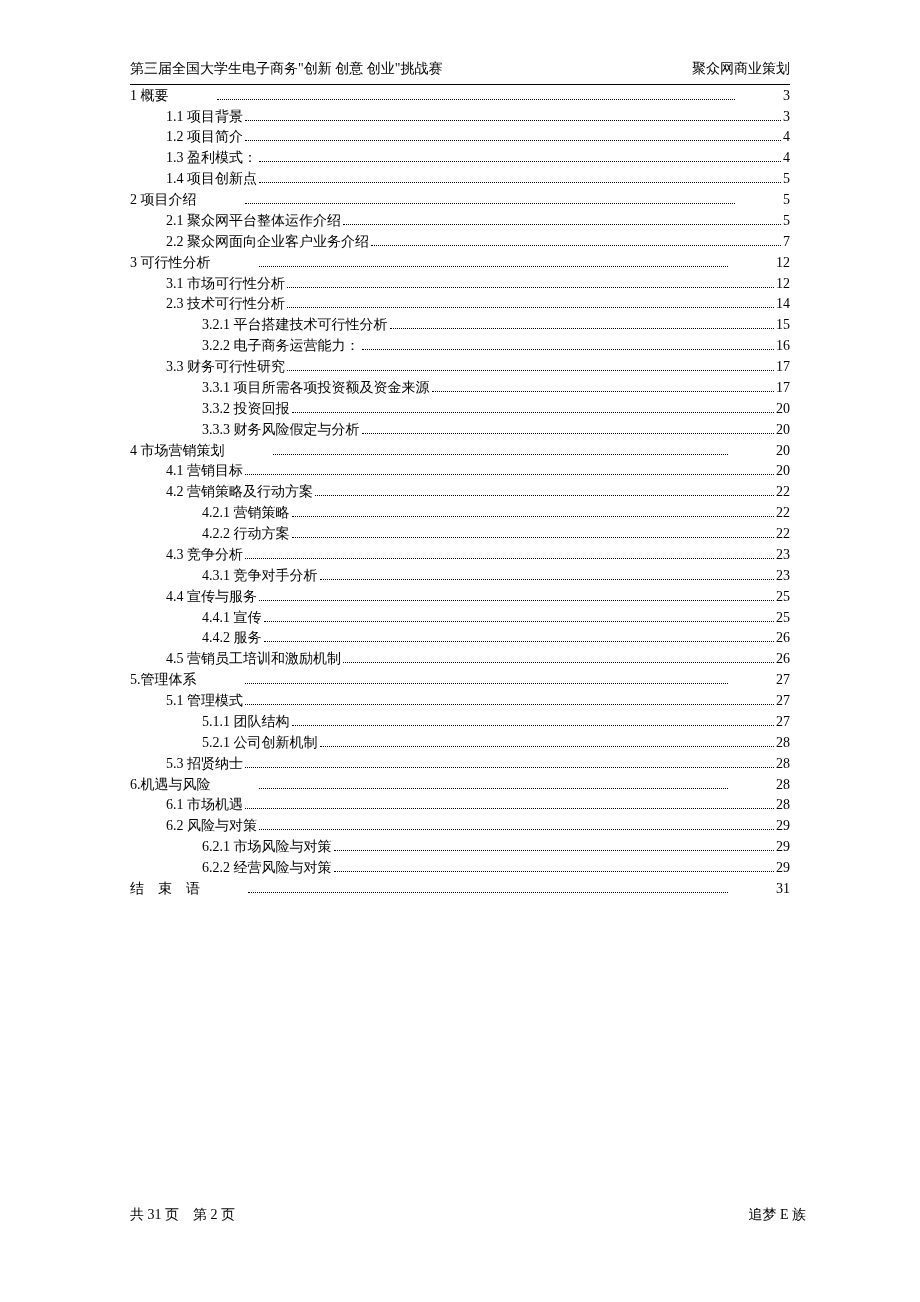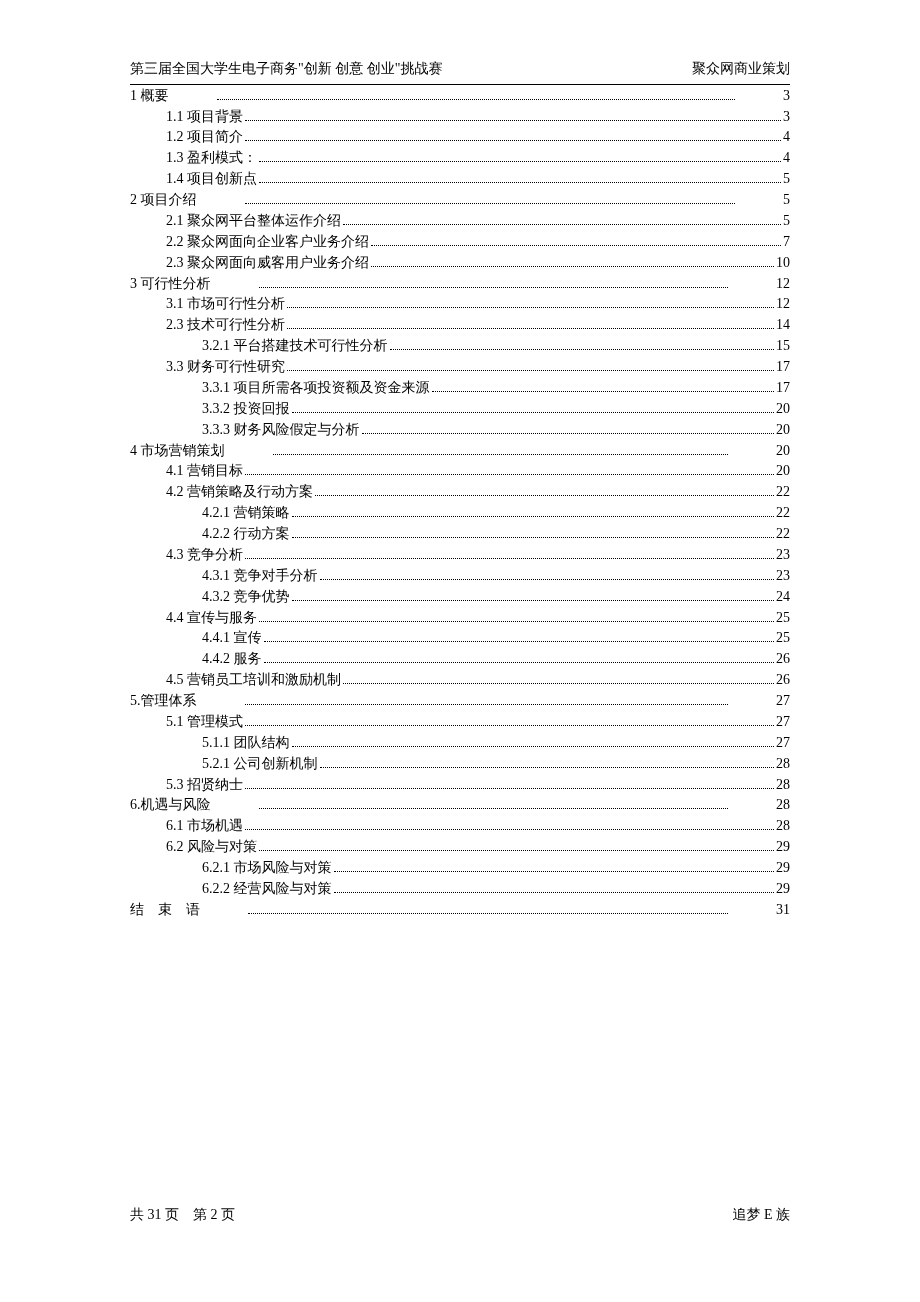--- a/index.html
+++ b/index.html
@@ -53,21 +53,21 @@
   }
   .toc-page {
     flex: 0 0 auto;
   }
   .lvl-1 { padding-left: 0px; gap: 46px; }
   .lvl-2 { padding-left: 36px; }
   .lvl-3 { padding-left: 72px; }
   .footer {
     position: absolute;
     left: 130px;
-    right: 130px;
+    right: 114px;
     bottom: 78px;
     display: flex;
     justify-content: space-between;
     font-size: 14px;
   }
 </style>
 </head>
 <body>
 
 <div class="page">
@@ -112,45 +112,45 @@
       <div class="toc-line lvl-2">
         <span class="toc-label">2.1 聚众网平台整体运作介绍</span>
         <span class="toc-dots"></span>
         <span class="toc-page">5</span>
       </div>
       <div class="toc-line lvl-2">
         <span class="toc-label">2.2 聚众网面向企业客户业务介绍</span>
         <span class="toc-dots"></span>
         <span class="toc-page">7</span>
       </div>
-      <div class="toc-line lvl-2">
-        <span class="toc-label">2.3 聚众网面向威客用户业务介绍</span>
-        <span class="toc-dots"></span>
-        <span class="toc-page">10</span>
-      </div>
       <div class="toc-line lvl-1">
         <span class="toc-label">3 可行性分析</span>
         <span class="toc-dots"></span>
         <span class="toc-page">12</span>
       </div>
       <div class="toc-line lvl-2">
         <span class="toc-label">3.1 市场可行性分析</span>
         <span class="toc-dots"></span>
         <span class="toc-page">12</span>
       </div>
       <div class="toc-line lvl-2">
         <span class="toc-label">2.3 技术可行性分析</span>
         <span class="toc-dots"></span>
         <span class="toc-page">14</span>
       </div>
       <div class="toc-line lvl-3">
         <span class="toc-label">3.2.1 平台搭建技术可行性分析</span>
         <span class="toc-dots"></span>
         <span class="toc-page">15</span>
       </div>
+      <div class="toc-line lvl-3">
+        <span class="toc-label">3.2.2 电子商务运营能力：</span>
+        <span class="toc-dots"></span>
+        <span class="toc-page">16</span>
+      </div>
       <div class="toc-line lvl-2">
         <span class="toc-label">3.3 财务可行性研究</span>
         <span class="toc-dots"></span>
         <span class="toc-page">17</span>
       </div>
       <div class="toc-line lvl-3">
         <span class="toc-label">3.3.1 项目所需各项投资额及资金来源</span>
         <span class="toc-dots"></span>
         <span class="toc-page">17</span>
       </div>
@@ -191,25 +191,20 @@
       </div>
       <div class="toc-line lvl-2">
         <span class="toc-label">4.3 竞争分析</span>
         <span class="toc-dots"></span>
         <span class="toc-page">23</span>
       </div>
       <div class="toc-line lvl-3">
         <span class="toc-label">4.3.1 竞争对手分析</span>
         <span class="toc-dots"></span>
         <span class="toc-page">23</span>
-      </div>
-      <div class="toc-line lvl-3">
-        <span class="toc-label">4.3.2 竞争优势</span>
-        <span class="toc-dots"></span>
-        <span class="toc-page">24</span>
       </div>
       <div class="toc-line lvl-2">
         <span class="toc-label">4.4 宣传与服务</span>
         <span class="toc-dots"></span>
         <span class="toc-page">25</span>
       </div>
       <div class="toc-line lvl-3">
         <span class="toc-label">4.4.1 宣传</span>
         <span class="toc-dots"></span>
         <span class="toc-page">25</span>

